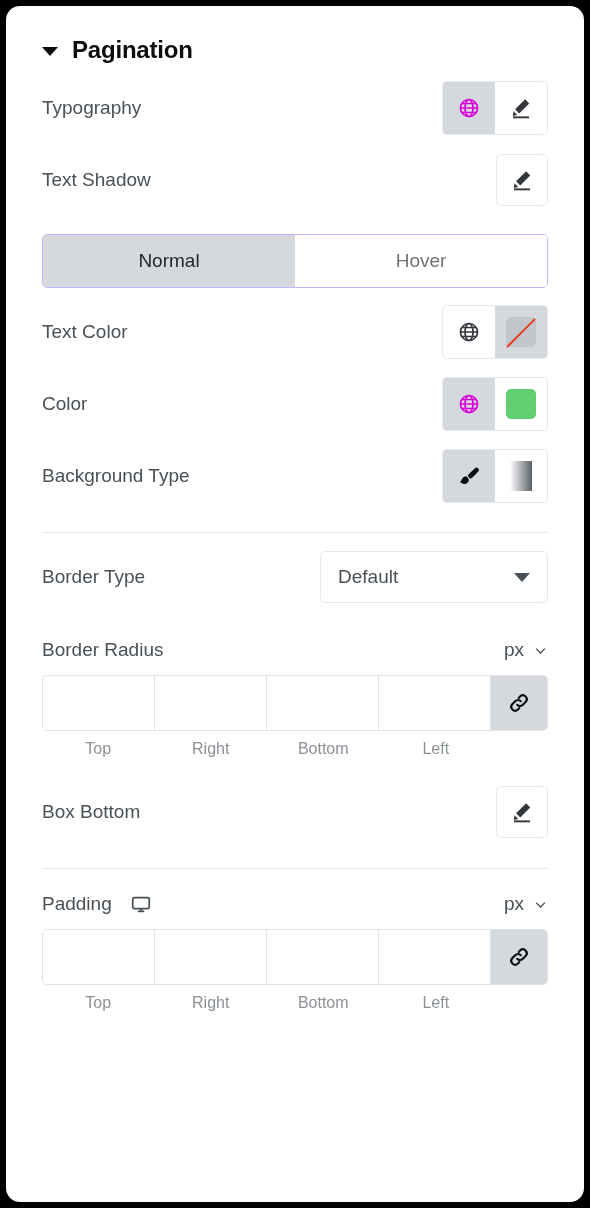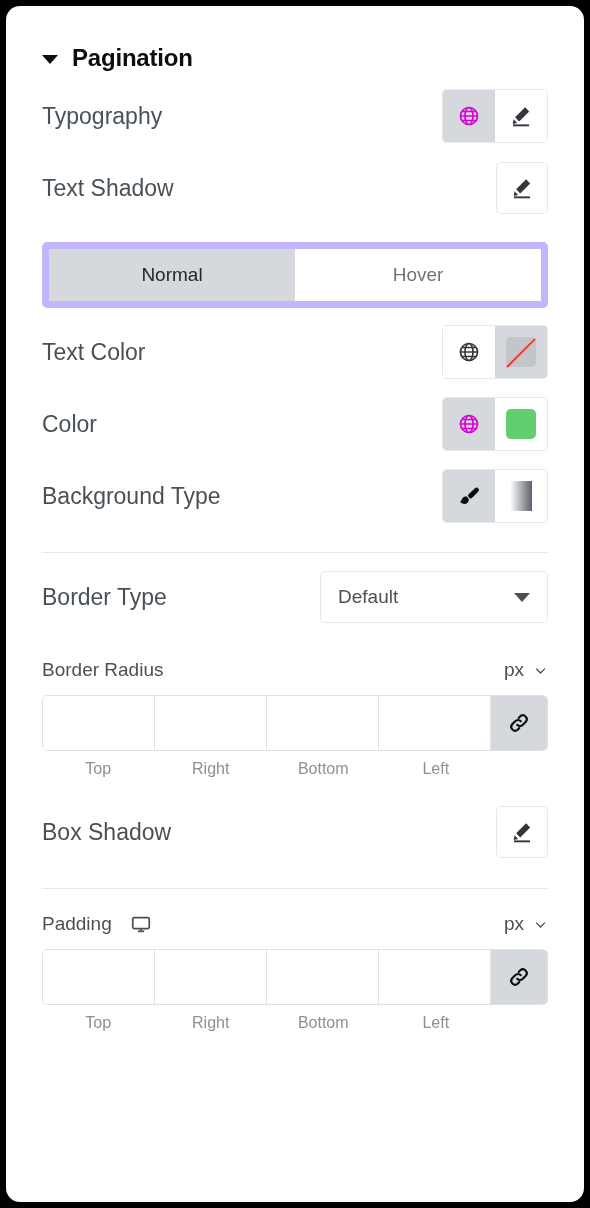--- a/index.html
+++ b/index.html
@@ -26,21 +26,21 @@
     left: 6px;
     top: 6px;
     width: 578px;
     height: 1196px;
     background: #ffffff;
     border-radius: 14px;
     box-sizing: border-box;
     overflow: hidden;
   }
   .inner {
-    padding: 8px 36px;
+    padding: 0 36px;
     box-sizing: border-box;
     width: 100%;
   }
 
   
   .section-header {
     display: flex;
     align-items: center;
     gap: 14px;
     padding-top: 30px;
@@ -71,21 +71,21 @@
 
   
   .row {
     display: flex;
     align-items: center;
     justify-content: space-between;
     min-height: 56px;
     margin-top: 16px;
   }
   .row-label {
-    font-size: 23px;
+    font-size: 19px;
     color: #495157;
     display: flex;
     align-items: center;
     gap: 18px;
   }
   .row-right {
     display: flex;
     align-items: center;
   }
 
@@ -148,21 +148,21 @@
   .gradient-swatch {
     width: 22px;
     height: 30px;
     background: linear-gradient(90deg, #ffffff 0%, #5b6269 100%);
   }
 
   
   .tabs {
     display: flex;
     margin-top: 26px;
-    border: 7px solid #c4b5fd;
+    border: 1px solid #c4b5fd;
     border-radius: 5px;
     overflow: hidden;
     height: 52px;
   }
   .tab {
     flex: 1;
     display: flex;
     align-items: center;
     justify-content: center;
     font-size: 19px;
@@ -416,21 +416,21 @@
       </div>
       <div class="dims-captions">
         <span class="dim-caption">Top</span>
         <span class="dim-caption">Right</span>
         <span class="dim-caption">Bottom</span>
         <span class="dim-caption">Left</span>
         <span class="dim-caption-spacer"></span>
       </div>
 
       <div class="row" style="margin-top:26px">
-        <span class="row-label">Box Shadow</span>
+        <span class="row-label">Box Bottom</span>
         <div class="row-right">
           <div class="edit-btn">
             <svg width="24" height="24" viewBox="0 0 24 24">
               <path d="M16.1 3.3l4.1 4.1-10 10-4.1-4.1z" fill="#33373b"></path>
               <path d="M4.6 15.3l3.6 3.6-4.6 1z" fill="#33373b"></path>
               <rect x="4" y="20.4" width="16" height="1.9" fill="#33373b"></rect>
             </svg>
           </div>
         </div>
       </div>

